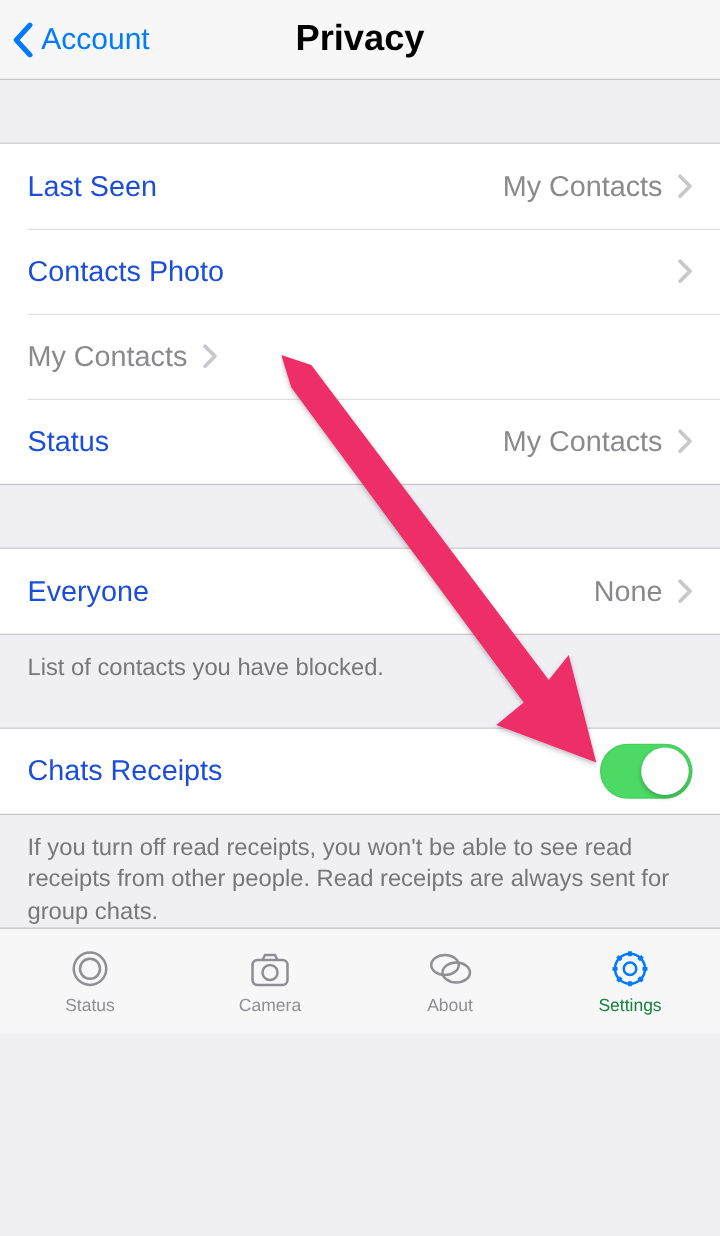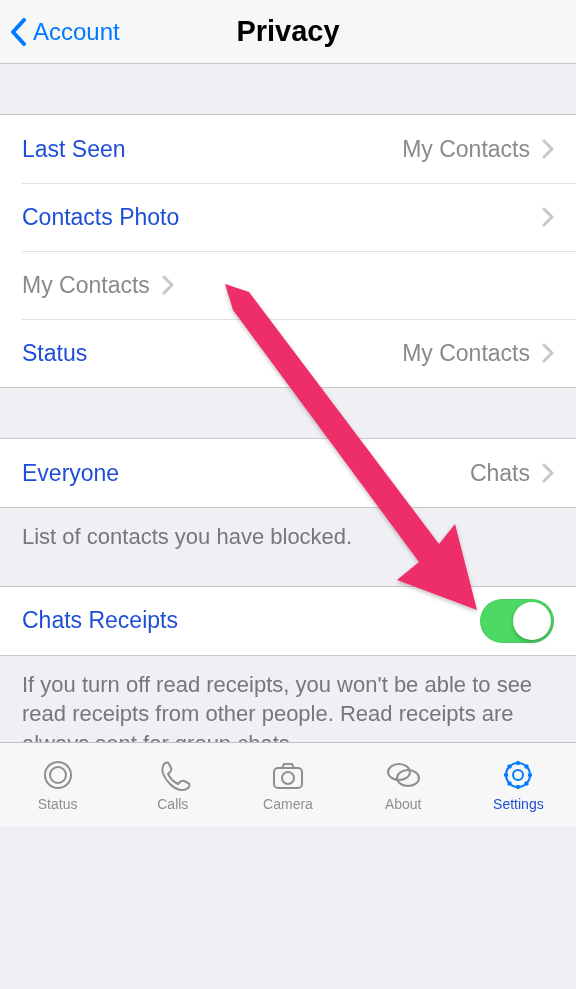--- a/index.html
+++ b/index.html
@@ -15,30 +15,30 @@
   
   .group-gap { height: 50px; }
   .group-gap.small { height: 50px; }
   .group { background: #fff; border-top: 1px solid #c8c8c8; border-bottom: 1px solid #c8c8c8; }
   .row { display: flex; align-items: center; padding: 0 22px; height: 68px; position: relative; }
   .row + .row::before { content: ""; position: absolute; left: 22px; right: 0; top: 0; height: 1px; background: #e0e0e0; }
   .row .label { flex: 1; font-size: 23px; color: #1d4ed8; }
   .row .value { font-size: 23px; color: #8a8a8e; margin-right: 12px; }
   .row .chevron { width: 12px; height: 20px; }
 
-  .footer-text { padding: 14px 22px 0 22px; font-size: 22px; color: #77777b; line-height: 1.35; }
+  .footer-text { padding: 14px 22px 0 22px; font-size: 19px; color: #77777b; line-height: 1.35; }
 
   
   .toggle { width: 74px; height: 44px; border-radius: 22px; background: #4cd964; position: relative; box-shadow: inset 0 0 0 1px rgba(0,0,0,0.05); }
   .toggle .knob { position: absolute; right: 3px; top: 3px; width: 38px; height: 38px; border-radius: 50%; background: #fff; box-shadow: 0 2px 4px rgba(0,0,0,0.25); }
 
   
   .tabbar { position: absolute; left: 0; right: 0; bottom: 0; height: 85px; background: #f7f7f8; border-top: 1px solid #bfbfc1; display: flex; }
   .tab { flex: 1; display: flex; flex-direction: column; align-items: center; justify-content: center; gap: 4px; color: #8e8e93; font-size: 14px; }
-  .tab.active { color: #1d4ed8; }
+  .tab.active { color: #15803d; }
   .tab .ticon { width: 38px; height: 34px; display: flex; align-items: center; justify-content: center; }
 
   
   .arrow { position: absolute; left: 225px; top: 284px; width: 280px; height: 340px; pointer-events: none; }
 
   svg { display: block; }
 </style>
 </head>
 <body>
 
@@ -83,21 +83,21 @@
           <polyline points="2,2 10,10 2,18" fill="none" stroke="#c7c7cc" stroke-width="3" stroke-linecap="round" stroke-linejoin="round"></polyline>
         </svg>
     </div>
   </div>
 
   <div class="group-gap small"></div>
 
   <div class="group">
     <div class="row">
       <span class="label">Everyone</span>
-      <span class="value">Chats</span>
+      <span class="value">None</span>
       <svg class="chevron" viewBox="0 0 12 20">
           <polyline points="2,2 10,10 2,18" fill="none" stroke="#c7c7cc" stroke-width="3" stroke-linecap="round" stroke-linejoin="round"></polyline>
         </svg>
     </div>
   </div>
   <div class="footer-text">List of contacts you have blocked.</div>
 
   <div style="height:34px"></div>
 
   <div class="group">
@@ -123,28 +123,20 @@
 
   <div class="tabbar">
     <div class="tab">
       <span class="ticon">
         <svg viewBox="0 0 38 34" width="38" height="34">
             <circle cx="19" cy="17" r="13" fill="none" stroke="#8e8e93" stroke-width="2"></circle>
             <circle cx="19" cy="17" r="8" fill="none" stroke="#8e8e93" stroke-width="2"></circle>
           </svg>
       </span>
       <span>Status</span>
-    </div>
-    <div class="tab">
-      <span class="ticon">
-        <svg viewBox="0 0 38 34" width="38" height="34">
-            <path d="M10 6 C12 4 14 4 15 6 L17 10 C18 12 17 13 16 14 L14 16 C16 20 20 24 24 26 L26 24 C27 23 28 22 30 23 L34 25 C36 26 36 28 34 30 C30 34 22 32 16 26 C10 20 6 12 10 6 Z" fill="none" stroke="#8e8e93" stroke-width="2" stroke-linejoin="round"></path>
-          </svg>
-      </span>
-      <span>Calls</span>
     </div>
     <div class="tab">
       <span class="ticon">
         <svg viewBox="0 0 38 34" width="38" height="34">
             <rect x="5" y="10" width="28" height="20" rx="4" fill="none" stroke="#8e8e93" stroke-width="2"></rect>
             <path d="M13 10 L15 6 L23 6 L25 10" fill="none" stroke="#8e8e93" stroke-width="2" stroke-linejoin="round"></path>
             <circle cx="19" cy="20" r="6" fill="none" stroke="#8e8e93" stroke-width="2"></circle>
           </svg>
       </span>
       <span>Camera</span>

